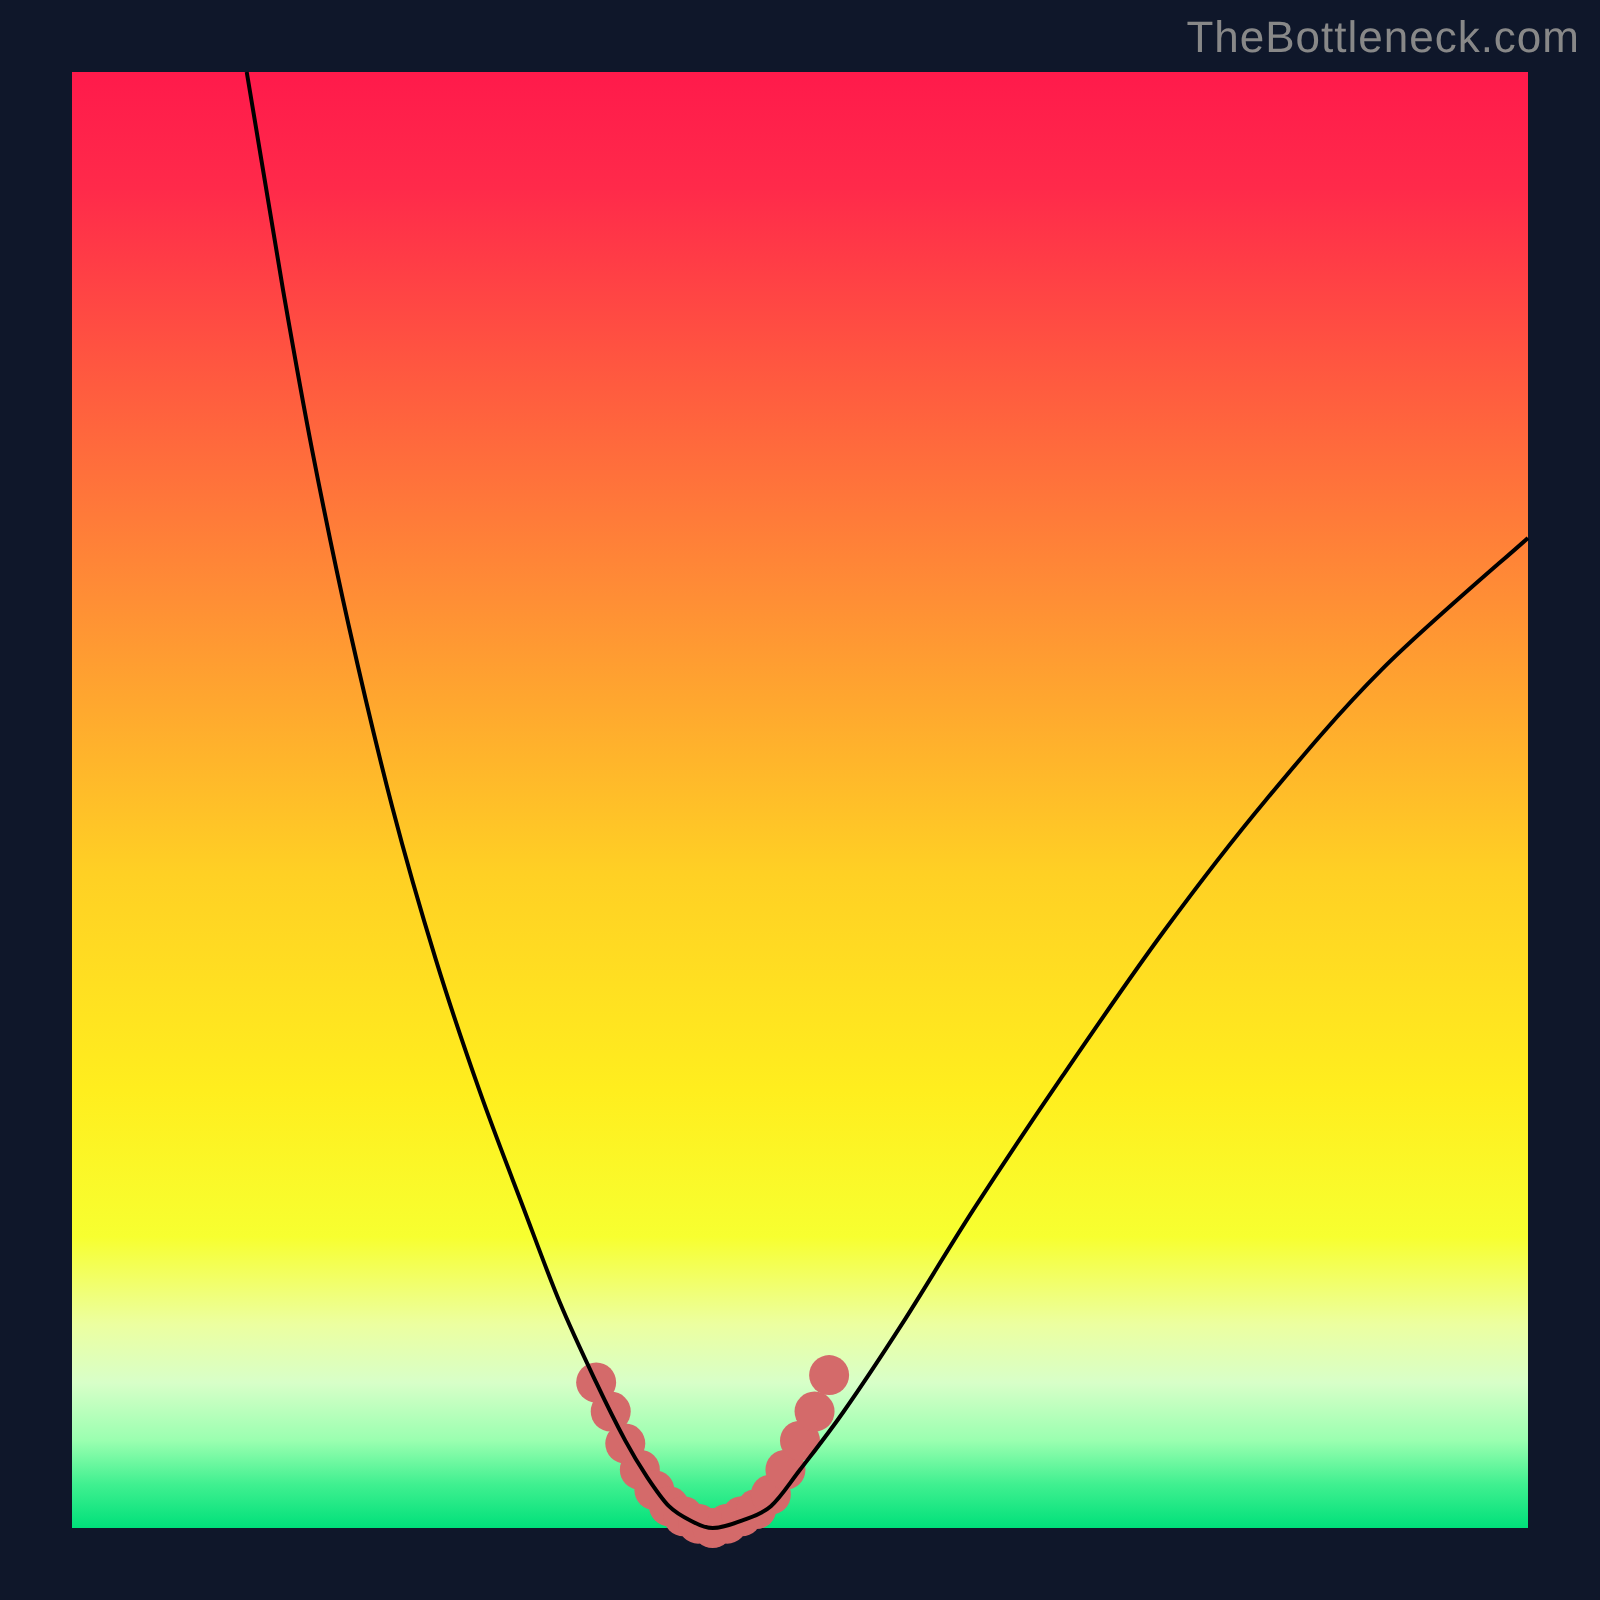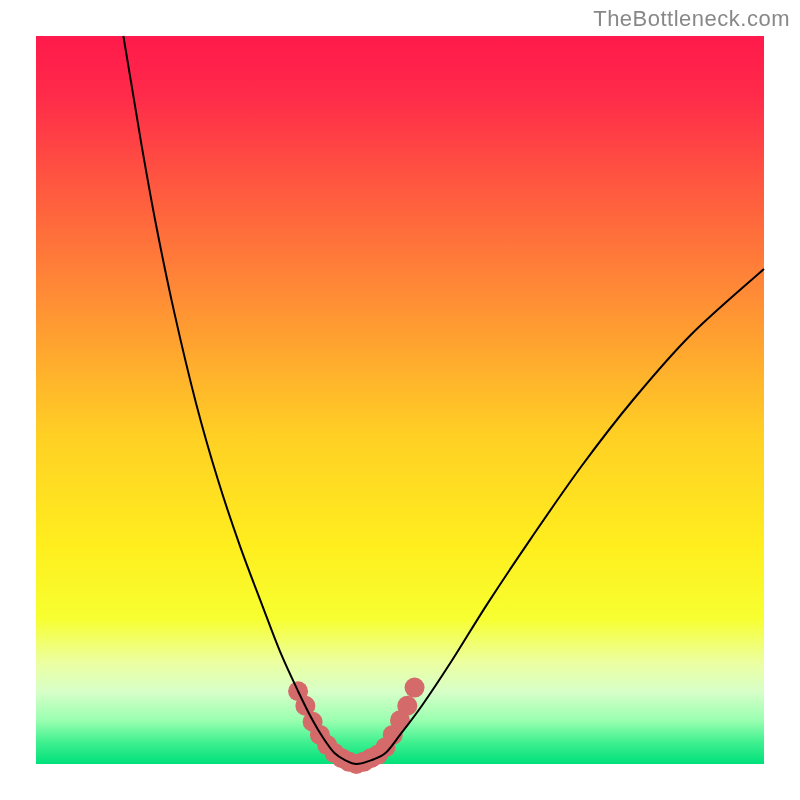--- a/index.html
+++ b/index.html
@@ -8,21 +8,21 @@
     width: 800px;
     height: 800px;
     background: #000;
     font-family: Arial, Helvetica, sans-serif;
     overflow: hidden;
   }
   .frame {
     position: relative;
     width: 800px;
     height: 800px;
-    background: #ffffff;
+    background: #0f172a;
   }
   .watermark {
     position: absolute;
     top: 6px;
     right: 10px;
     color: #888;
     font-size: 22px;
     letter-spacing: 0.5px;
     font-weight: 400;
     z-index: 10;

